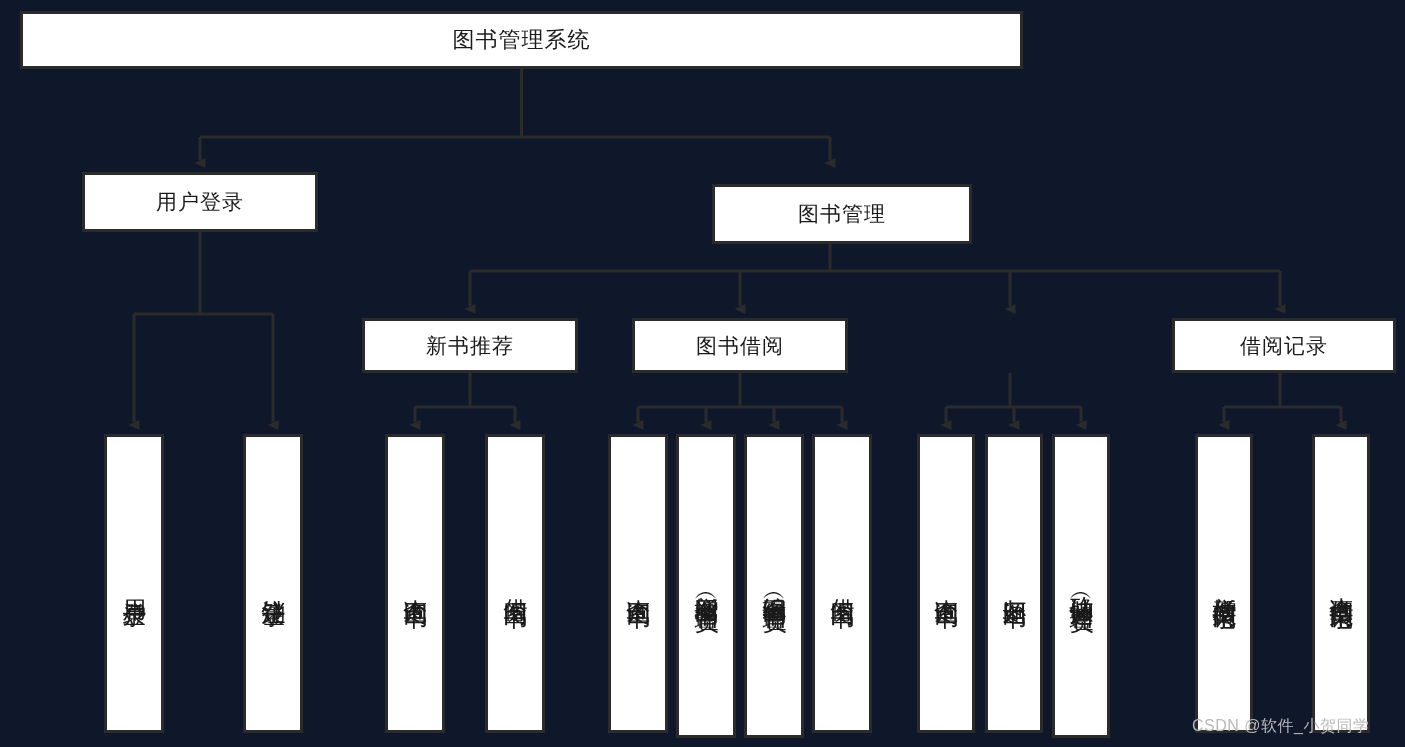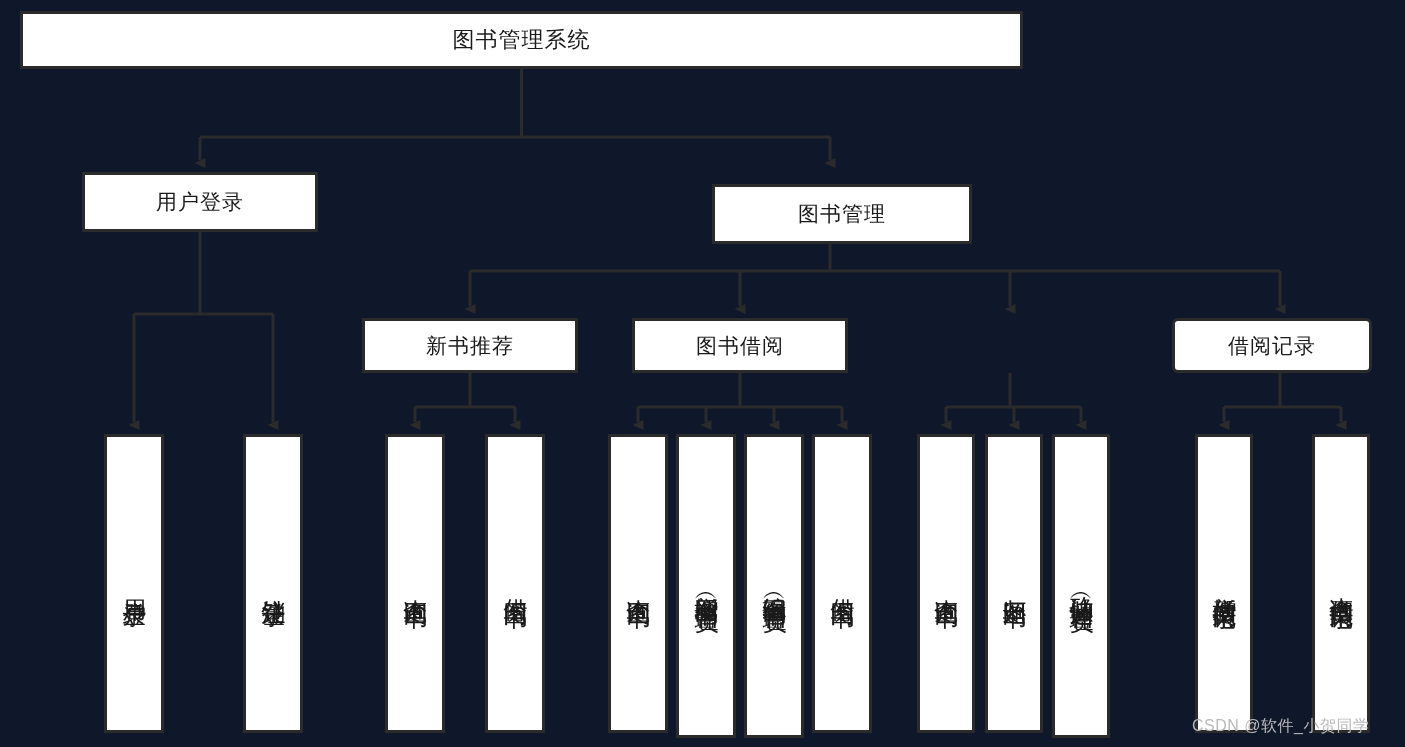--- a/index.html
+++ b/index.html
@@ -130,21 +130,21 @@
     </g>
   </svg>
 
   <div class="node horiz root" id="node-root" style="left: 20px; top: 11px; width: 1003px; height: 58px;">图书管理系统</div>
 
   <div class="node horiz" id="node-l2-0" style="left: 82px; top: 172px; width: 236px; height: 60px;">用户登录</div>
   <div class="node horiz" id="node-l2-1" style="left: 712px; top: 172px; width: 260px; height: 60px; margin-top: 12px;">图书管理</div>
 
   <div class="node horiz" id="node-l3-0" style="left: 362px; top: 318px; width: 216px; height: 55px;">新书推荐</div>
   <div class="node horiz" id="node-l3-1" style="left: 632px; top: 318px; width: 216px; height: 55px;">图书借阅</div>
-  <div class="node horiz" id="node-l3-3" style="left: 1172px; top: 318px; width: 200px; height: 55px; border-radius: 6px;">借阅记录</div>
+  <div class="node horiz" id="node-l3-3" style="left: 1172px; top: 318px; width: 224px; height: 55px;">借阅记录</div>
 
   <div class="node vert" id="node-leaf-0" style="left: 104px; top: 434px; width: 60px; height: 299px;">用户登录</div>
   <div class="node vert" id="node-leaf-1" style="left: 243px; top: 434px; width: 60px; height: 299px;">注销登录</div>
   <div class="node vert" id="node-leaf-2" style="left: 385px; top: 434px; width: 60px; height: 299px;">查询图书</div>
   <div class="node vert" id="node-leaf-3" style="left: 485px; top: 434px; width: 60px; height: 299px;">借阅图书</div>
   <div class="node vert" id="node-leaf-4" style="left: 608px; top: 434px; width: 60px; height: 299px;">查询图书</div>
   <div class="node vert" id="node-leaf-5" style="left: 676px; top: 434px; width: 60px; height: 304px;">新增图书（管理员）</div>
   <div class="node vert" id="node-leaf-6" style="left: 744px; top: 434px; width: 60px; height: 304px;">编辑图书（管理员）</div>
   <div class="node vert" id="node-leaf-7" style="left: 812px; top: 434px; width: 60px; height: 299px;">借阅图书</div>
   <div class="node vert" id="node-leaf-8" style="left: 917px; top: 434px; width: 58px; height: 299px;">查询图书</div>

